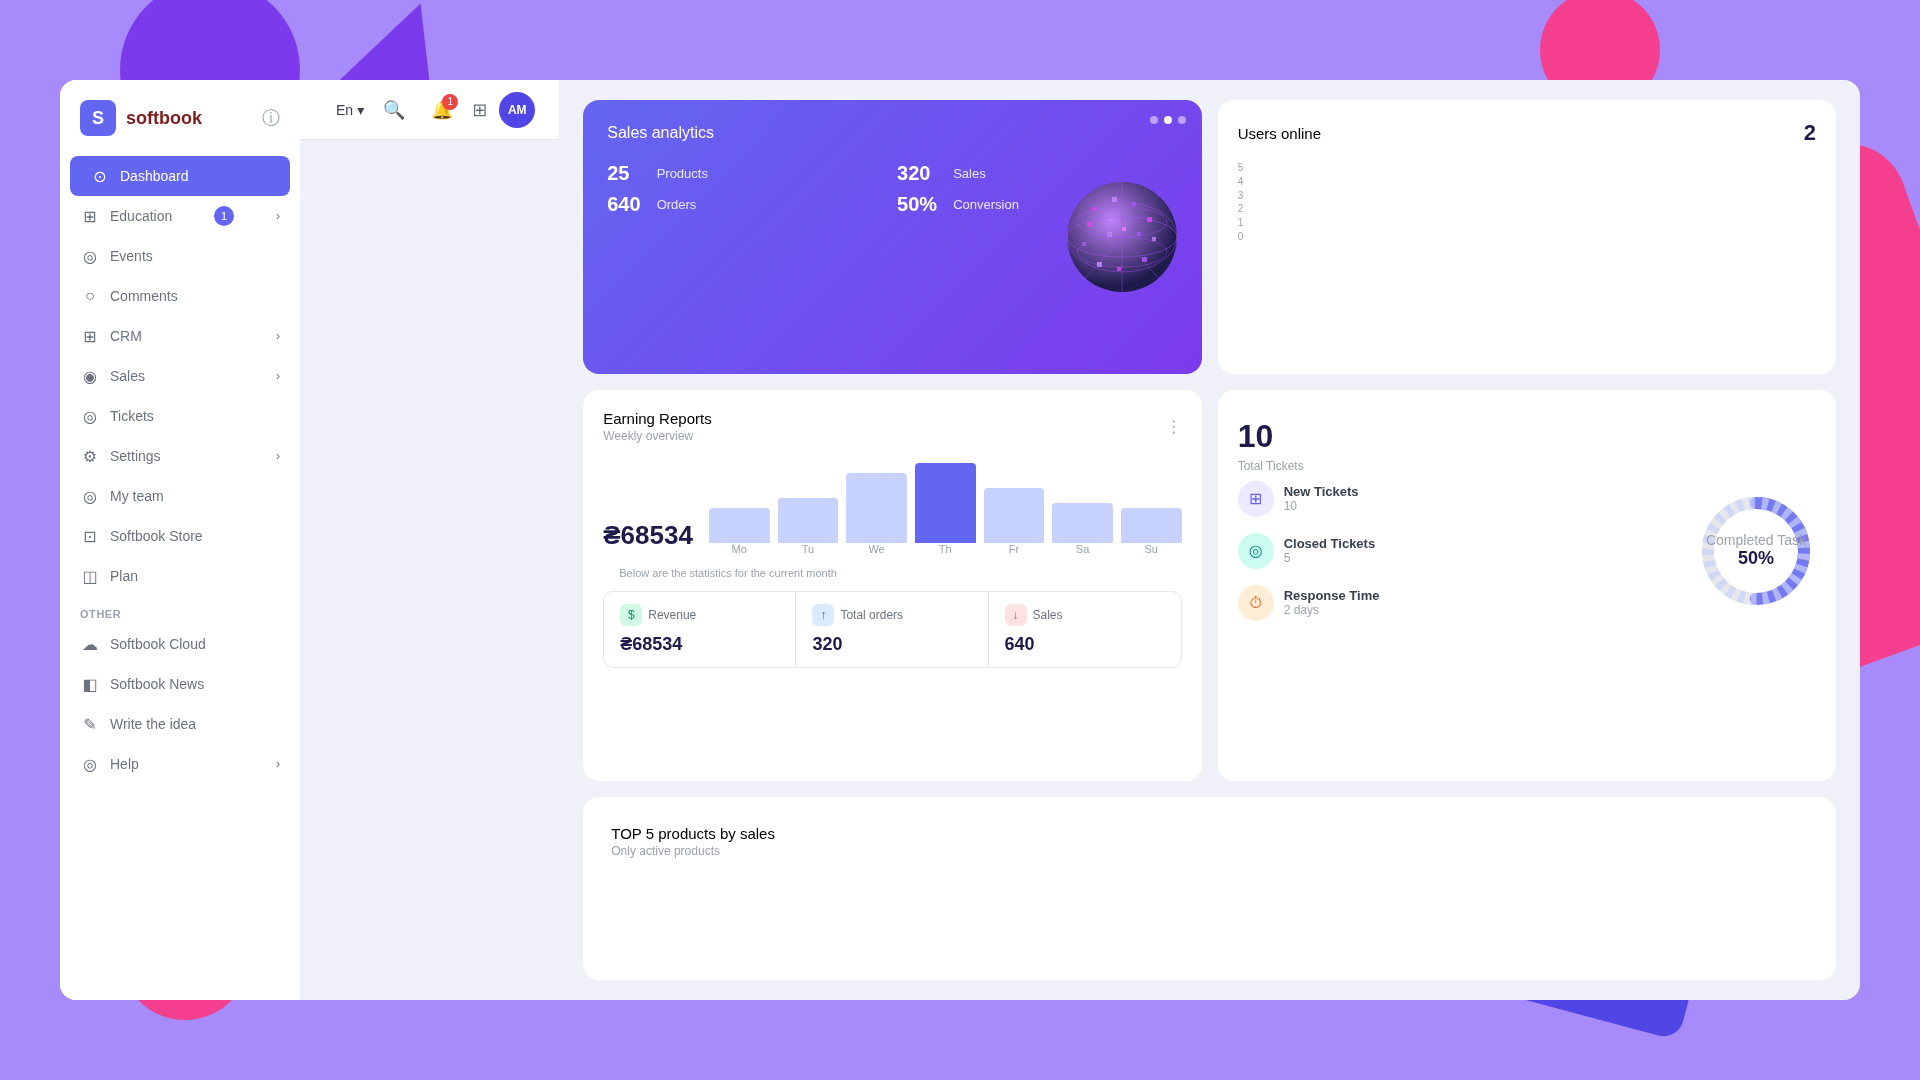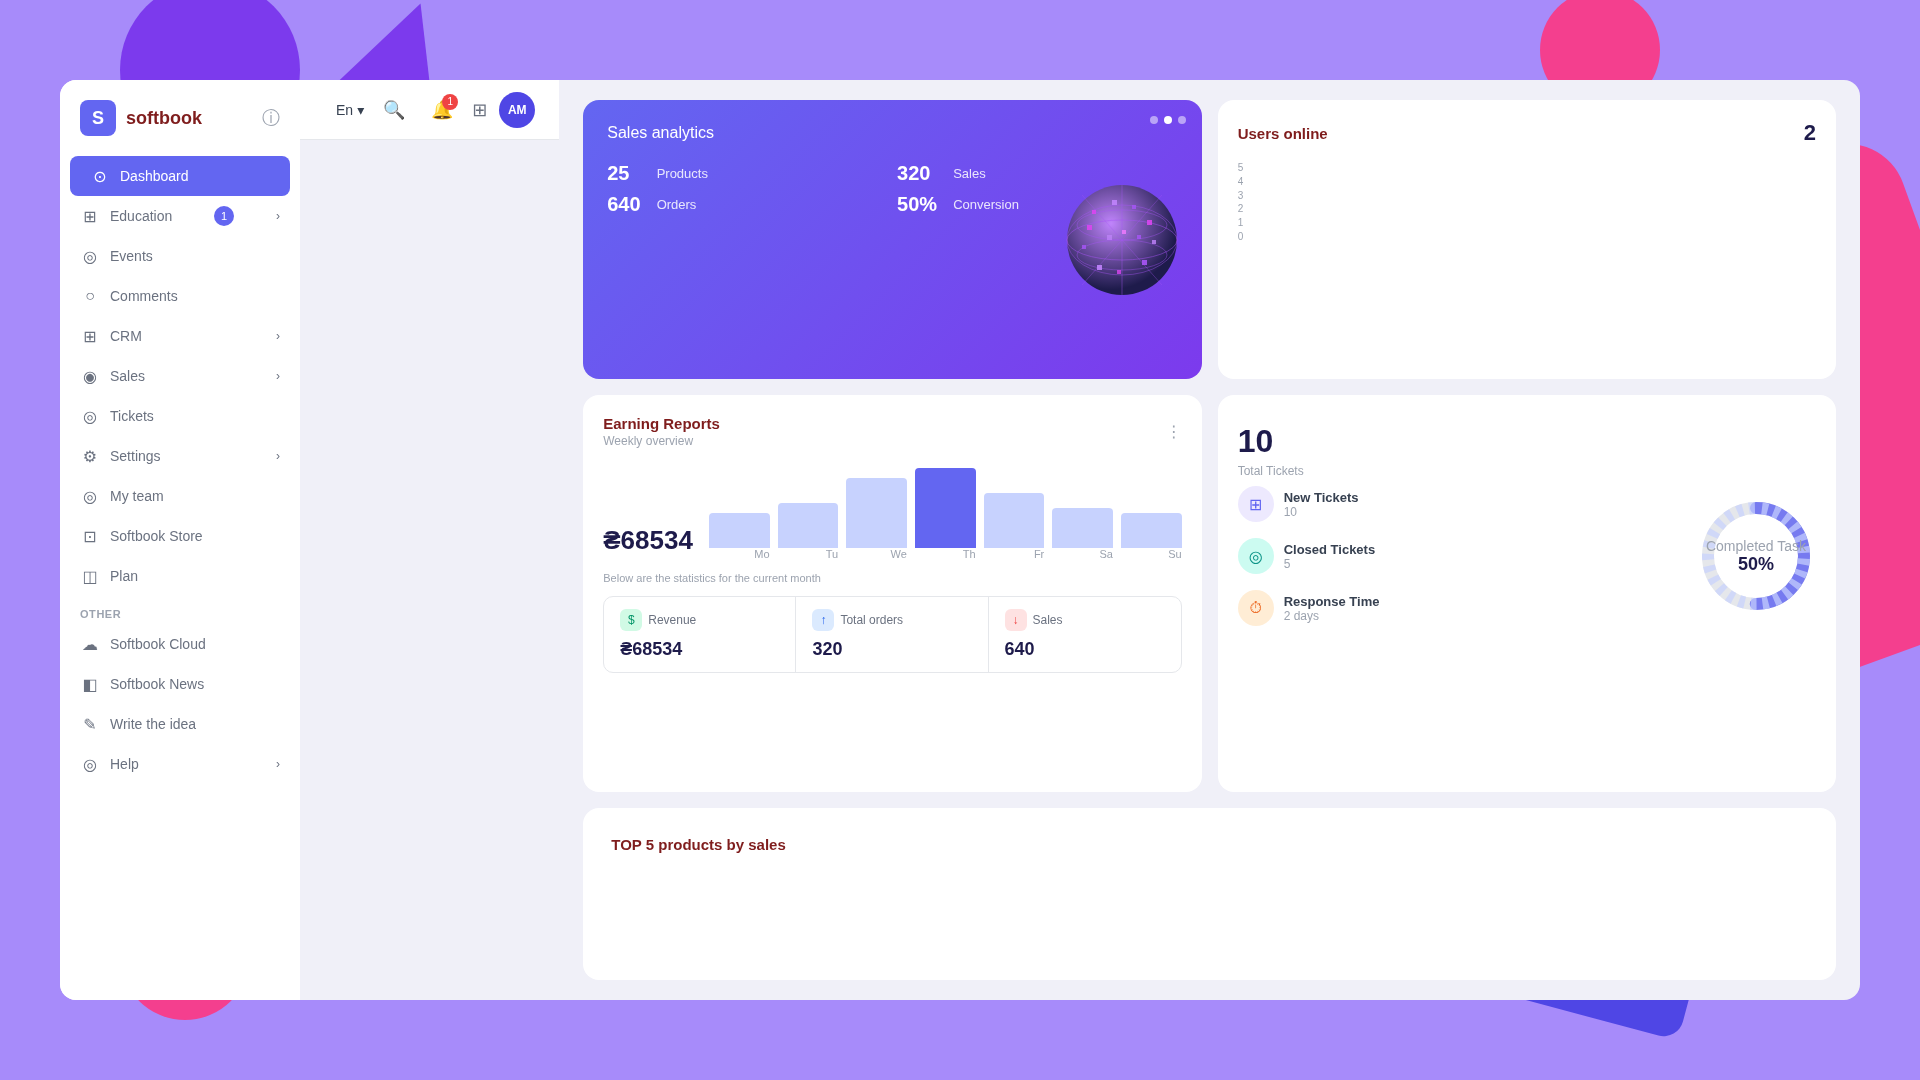--- a/index.html
+++ b/index.html
@@ -300,22 +300,22 @@
 
     .card-header {
       display: flex;
       justify-content: space-between;
       align-items: center;
       margin-bottom: 16px;
     }
 
     .card-title {
       font-size: 15px;
-      font-weight: 700;
-      color: #7f1d1d;
+      font-weight: 400;
+      color: #000000;
     }
 
     .card-value-large {
       font-size: 22px;
       font-weight: 700;
       color: #1e1b4b;
     }
 
     .bar-chart {
       display: flex;
@@ -378,21 +378,21 @@
       display: flex;
       align-items: flex-end;
       gap: 8px;
       height: 100px;
       padding: 0 0 4px;
     }
 
     .weekly-bar-group {
       display: flex;
       flex-direction: column;
-      align-items: flex-end;
+      align-items: center;
       gap: 0;
       flex: 1;
     }
 
     .weekly-bar {
       width: 100%;
       background: #c7d2fe;
       border-radius: 4px 4px 0 0;
     }
 
@@ -401,21 +401,21 @@
     }
 
     .day-label {
       font-size: 11px;
       color: #9ca3af;
     }
 
     .stats-note {
       font-size: 11px;
       color: #9ca3af;
-      margin: 8px 0 12px;
+      margin: 8px 16px 12px;
     }
 
     .stats-row {
       display: grid;
       grid-template-columns: 1fr 1fr 1fr;
       border: 1px solid #e5e7eb;
       border-radius: 10px;
       overflow: hidden;
     }
 
@@ -893,17 +893,18 @@
             <div class="donut-center">
               <div class="donut-label-small">Completed Task</div>
               <div class="donut-pct">50%</div>
             </div>
           </div>
         </div>
       </div>
 
       <div class="top-products-card">
         <div class="card-title">TOP 5 products by sales</div>
+        <div class="card-subtitle">Only active products</div>
       </div>
 
     </div>
   </div>
 </div>
 
 </body></html>

